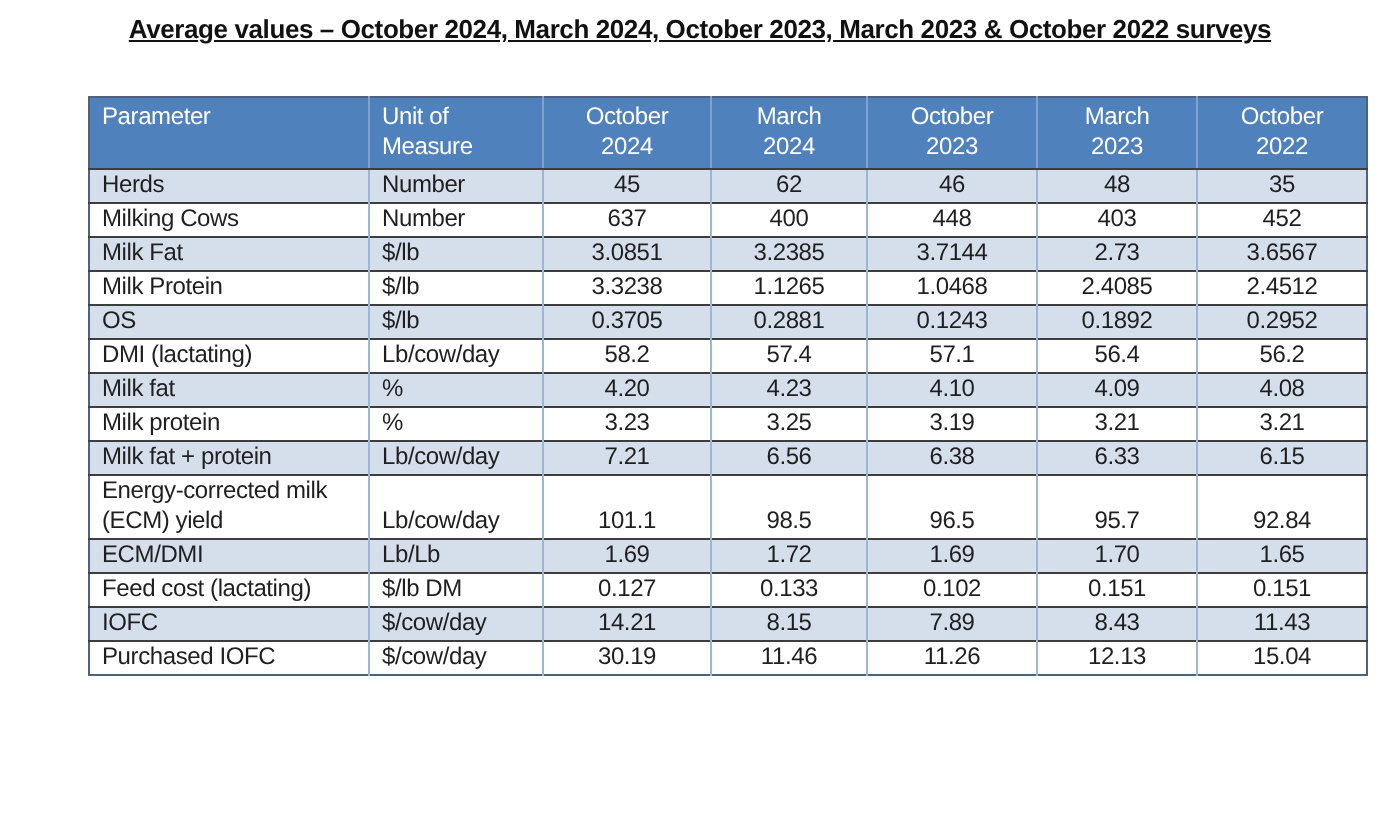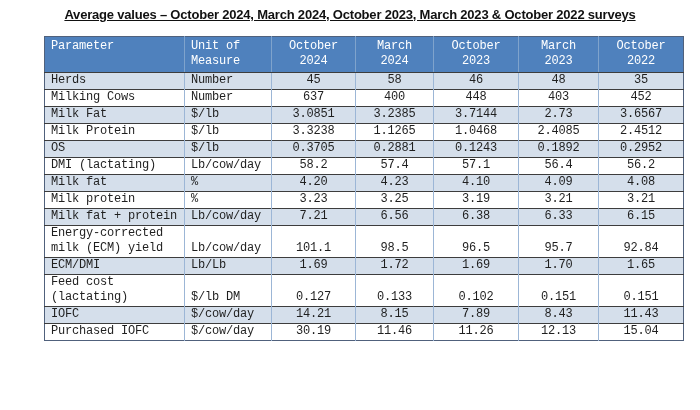--- a/index.html
+++ b/index.html
@@ -15,23 +15,22 @@
     margin-top: 7px;
     text-align: center;
     font-size: 13px;
     font-weight: bold;
     letter-spacing: -0.2px;
     text-decoration: underline;
     color: #111111;
   }
   .tbl-wrap {
     position: absolute;
-    top: 36px;
+    top: 48px;
     left: 44px;
-    font-family: Liberation Mono, monospace;
   }
   table {
     border-collapse: collapse;
     table-layout: fixed;
     width: 639px;
     font-size: 12px;
     letter-spacing: -0.2px;
     color: var(--text, #1f1f1f);
     border: 1px solid #50617c;
   }
@@ -102,21 +101,21 @@
 2023</th>
           <th style="text-align: center;">October
 2022</th>
         </tr>
     </thead>
     <tbody>
         <tr>
           <td class="param">Herds</td>
           <td class="unit">Number</td>
           <td class="value">45</td>
-          <td class="value">58</td>
+          <td class="value">62</td>
           <td class="value">46</td>
           <td class="value">48</td>
           <td class="value">35</td>
         </tr>
         <tr>
           <td class="param">Milking Cows</td>
           <td class="unit">Number</td>
           <td class="value">637</td>
           <td class="value">400</td>
           <td class="value">448</td>

